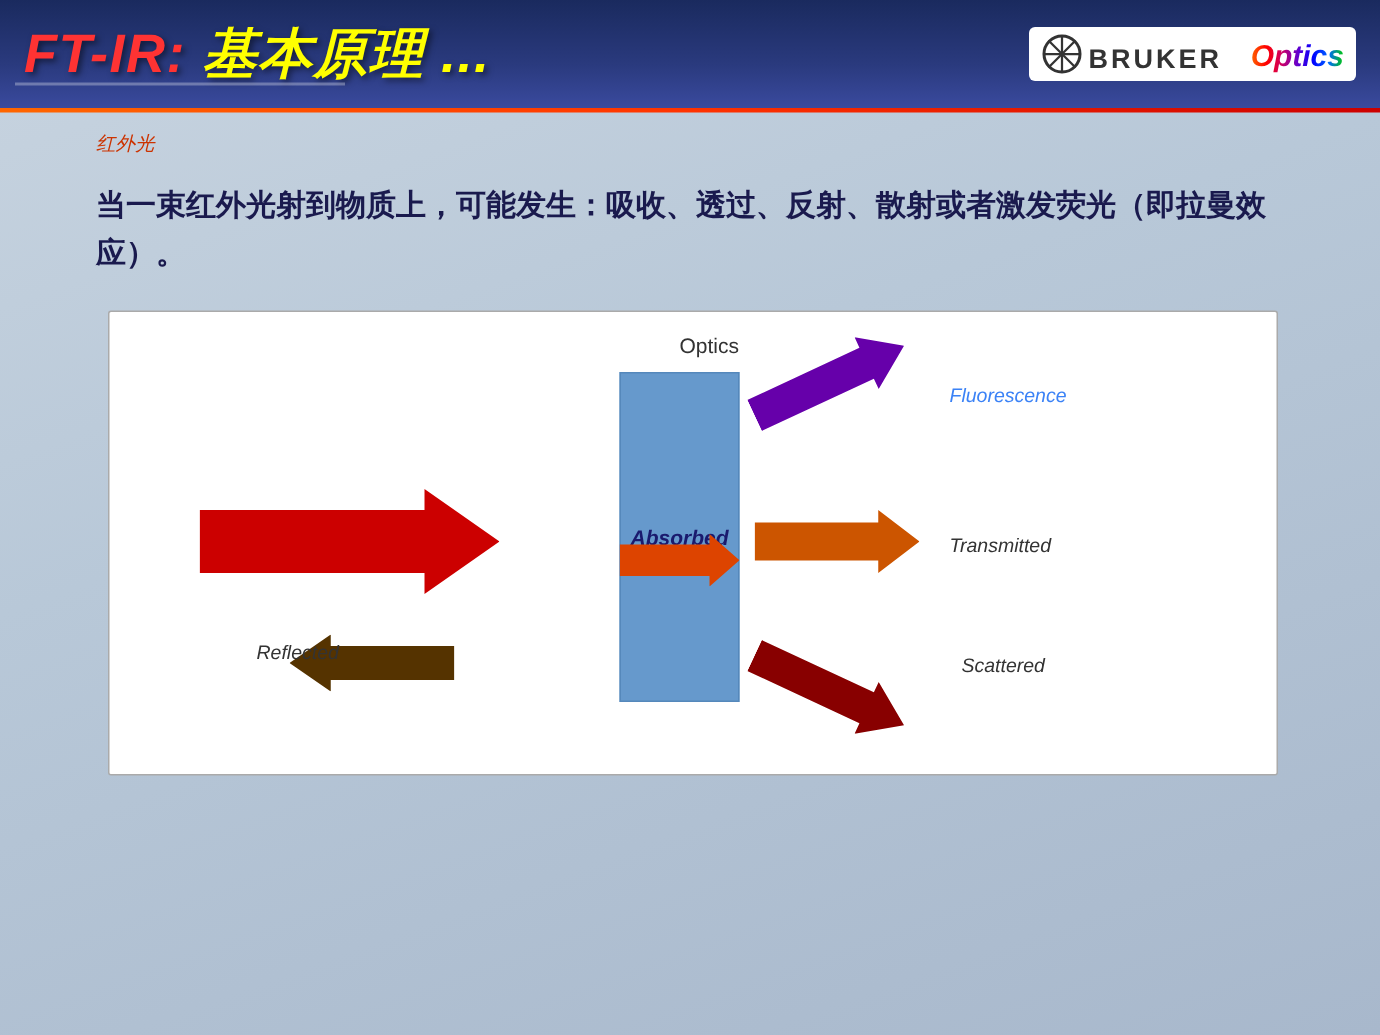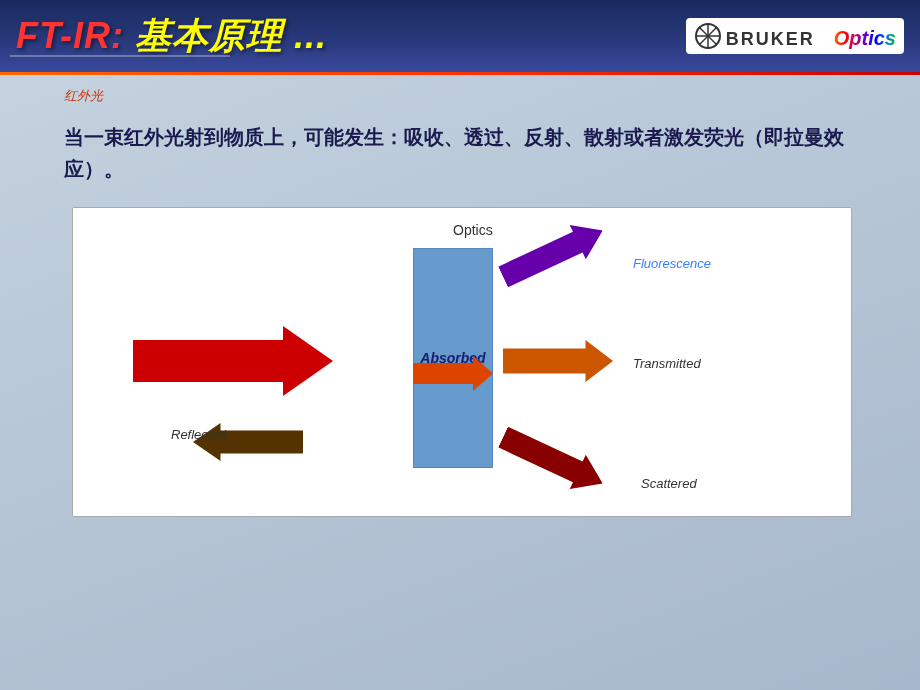--- a/index.html
+++ b/index.html
@@ -228,21 +228,20 @@
       transform-origin: 0 50%;
     }
 
     .scattered-label {
       position: absolute;
       left: 568px;
       top: 228px;
       font-size: 13px;
       color: #333;
       font-style: italic;
-      margin-top: 40px;
     }
 
     
     .reflected-container {
       position: absolute;
       left: 120px;
       top: 215px;
     }
 
     .reflected-arrow {

